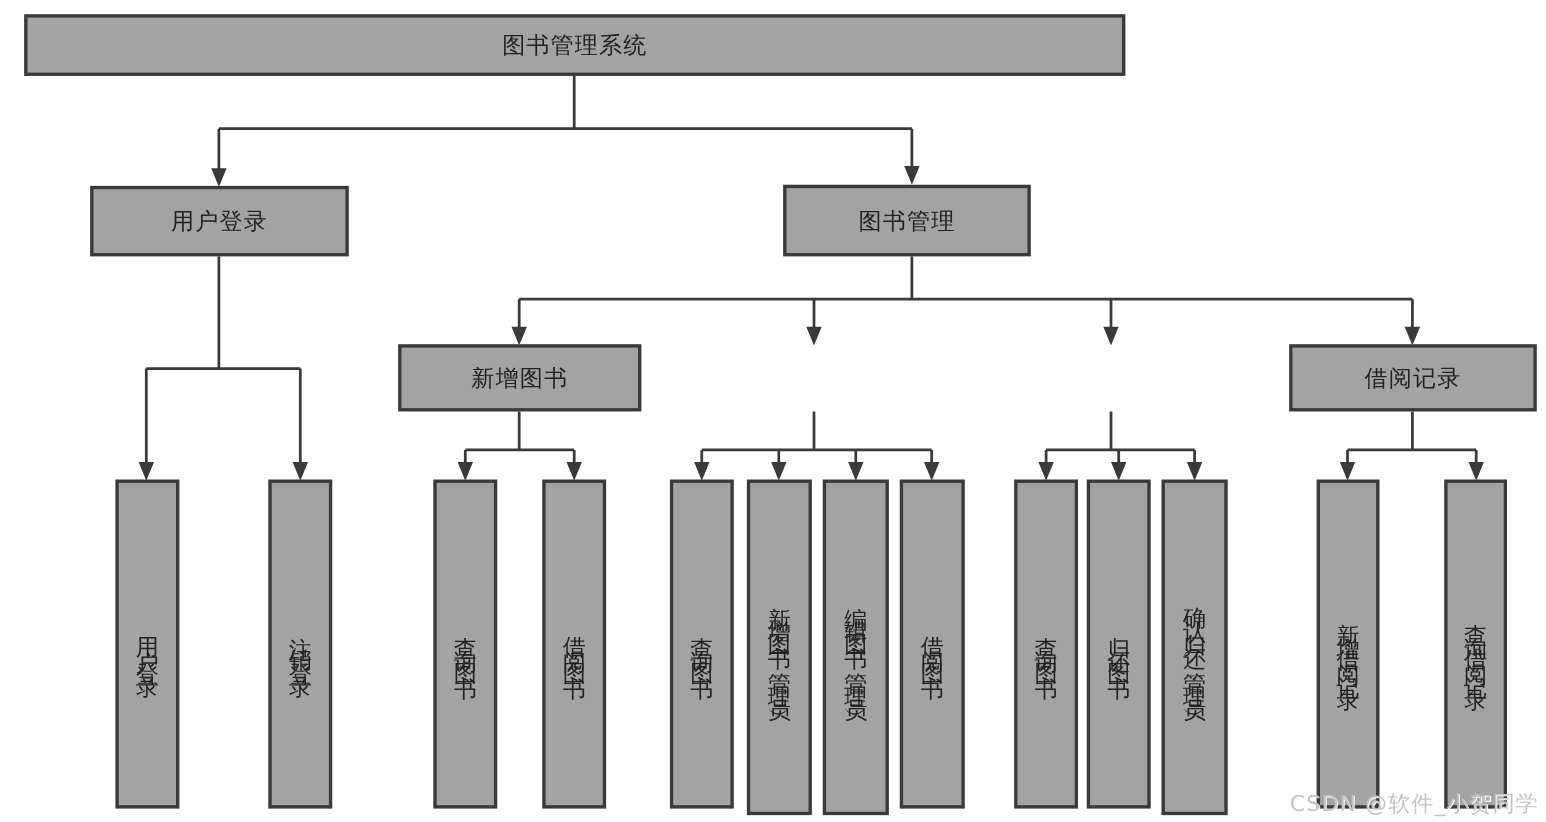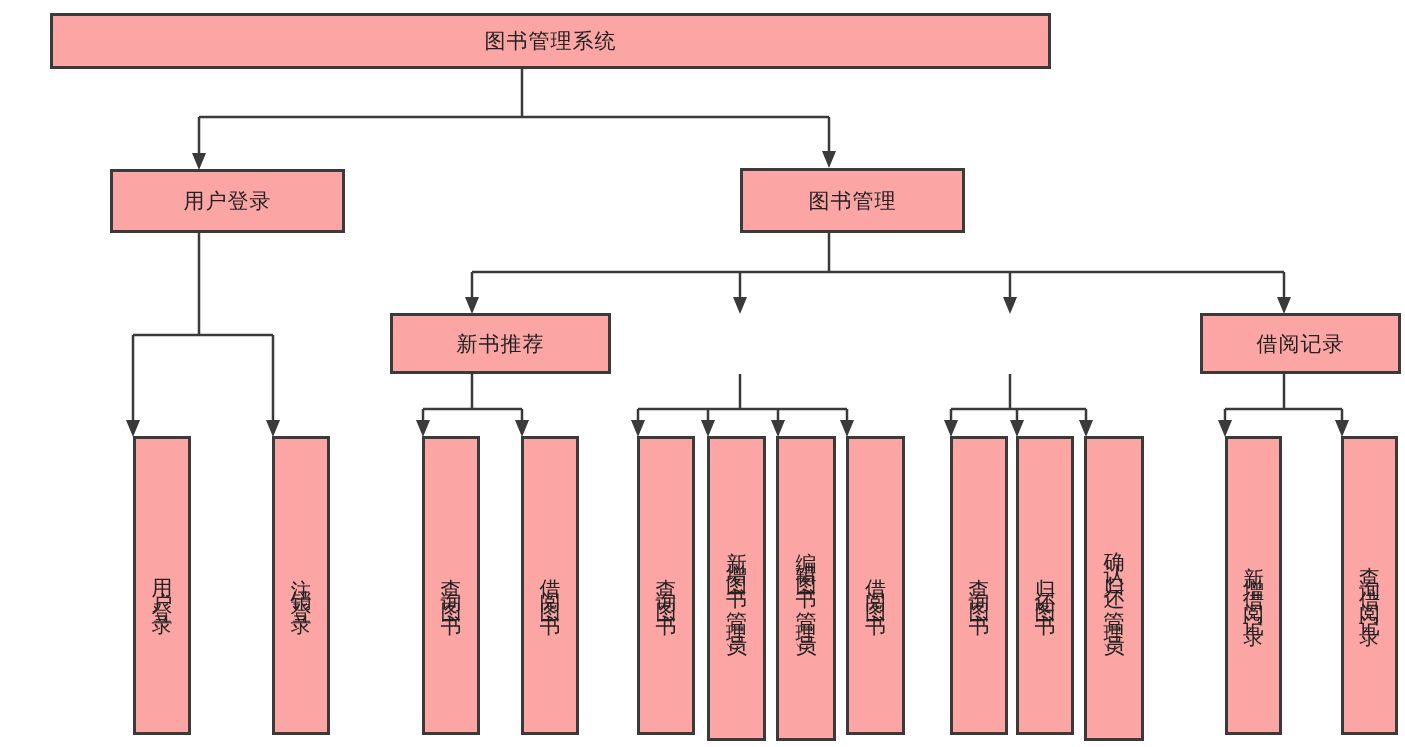--- a/index.html
+++ b/index.html
@@ -2,24 +2,23 @@
 <html><head>
 <meta charset="utf-8">
 <style>
   html,body{margin:0;padding:0;background:#ffffff;}
   .canvas{
     position:relative;width:1405px;height:747px;background:#ffffff;overflow:hidden;
     font-family:"DejaVu Sans","Liberation Sans",sans-serif;color:#222222;
   }
   .lines{position:absolute;left:0;top:0;z-index:1;}
   .box{
-    position:absolute;box-sizing:border-box;background:#fca5a5;
+    position:absolute;box-sizing:border-box;background:#a3a3a3;
     border:3px solid #3a3a3a;display:flex;align-items:center;justify-content:center;
     z-index:2;
-    margin-left:28px;
   }
   .box .h-label{font-size:21px;letter-spacing:1px;white-space:nowrap;color:#222222;}
   .box .v-label{
     writing-mode:vertical-rl;font-size:21px;letter-spacing:12px;
     white-space:nowrap;color:#222222;
   }
   .watermark{
     position:absolute;right:6px;bottom:3px;z-index:3;
     font-size:20px;color:#c4c4c4;letter-spacing:1px;
     text-shadow:1px 1px 0 rgba(255,255,255,0.9);
@@ -68,23 +67,23 @@
   </div>
 
   <div class="box" style="left:82px;top:169px;width:235px;height:64px">
     <span class="h-label">用户登录</span>
   </div>
   <div class="box" style="left:712px;top:168px;width:225px;height:65px">
     <span class="h-label">图书管理</span>
   </div>
 
   <div class="box" style="left:362px;top:313px;width:221px;height:61px">
-    <span class="h-label">新书推荐</span>
+    <span class="h-label">新增图书</span>
   </div>
-  <div class="box" style="left:1172px;top:313px;width:201px;height:61px">
+  <div class="box" style="left:1172px;top:313px;width:225px;height:61px">
     <span class="h-label">借阅记录</span>
   </div>
 
   <div class="box" style="left:105px;top:436px;width:58px;height:299px">
     <span class="v-label">用户登录</span>
   </div>
   <div class="box" style="left:244px;top:436px;width:58px;height:299px">
     <span class="v-label">注销登录</span>
   </div>
 
@@ -118,14 +117,15 @@
     <span class="v-label">确认归还（管理员）</span>
   </div>
 
   <div class="box" style="left:1197px;top:436px;width:57px;height:299px">
     <span class="v-label">新增借阅记录</span>
   </div>
   <div class="box" style="left:1313px;top:436px;width:57px;height:299px">
     <span class="v-label">查询借阅记录</span>
   </div>
 
+  <div class="watermark">CSDN @软件_小贺同学</div>
 
 </div>
 
 </body></html>

